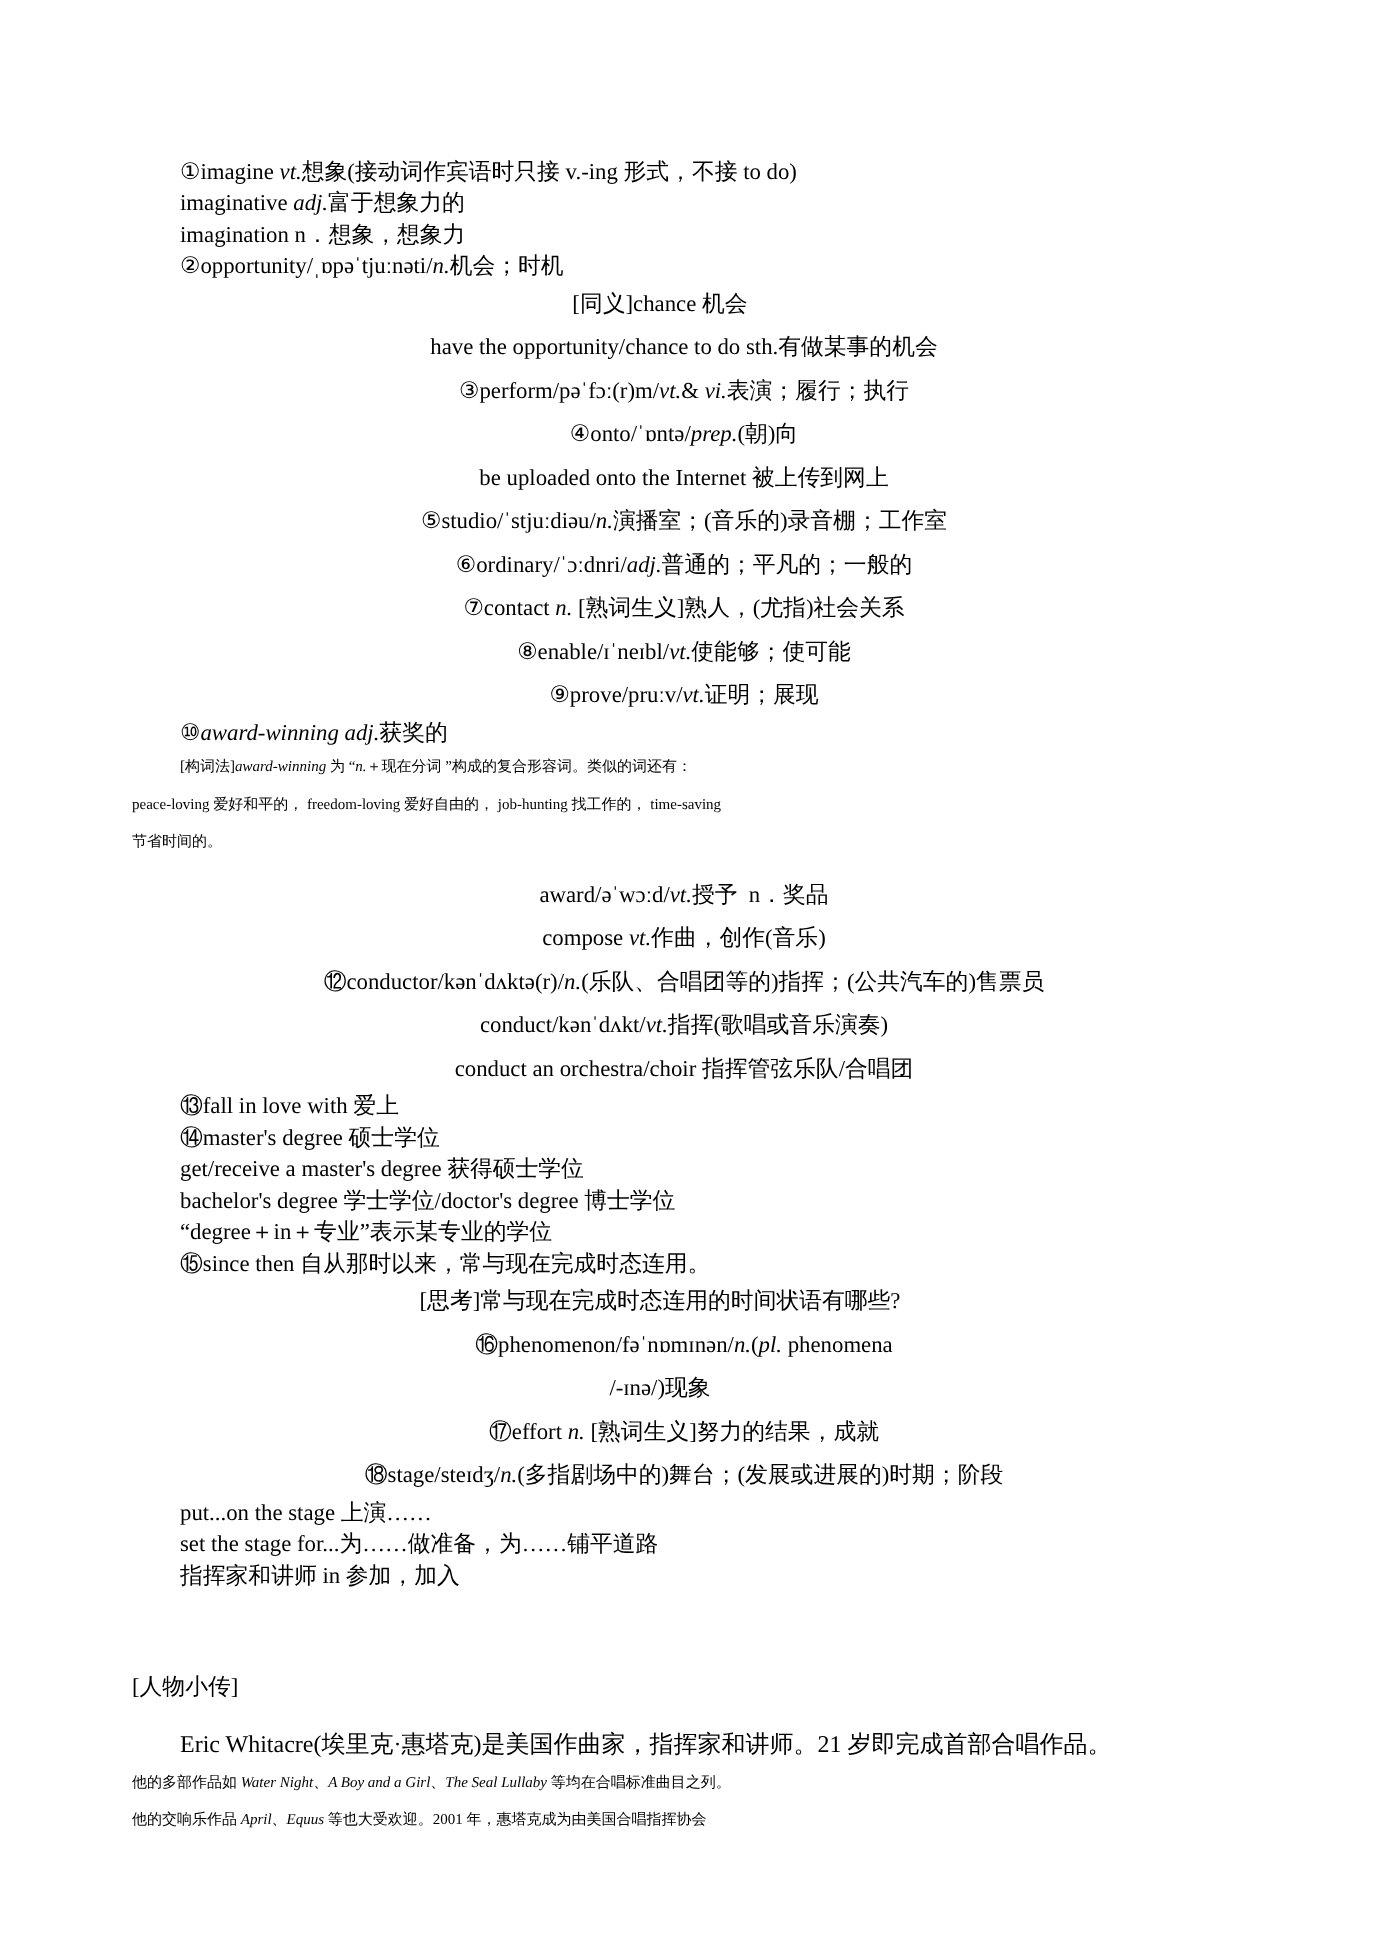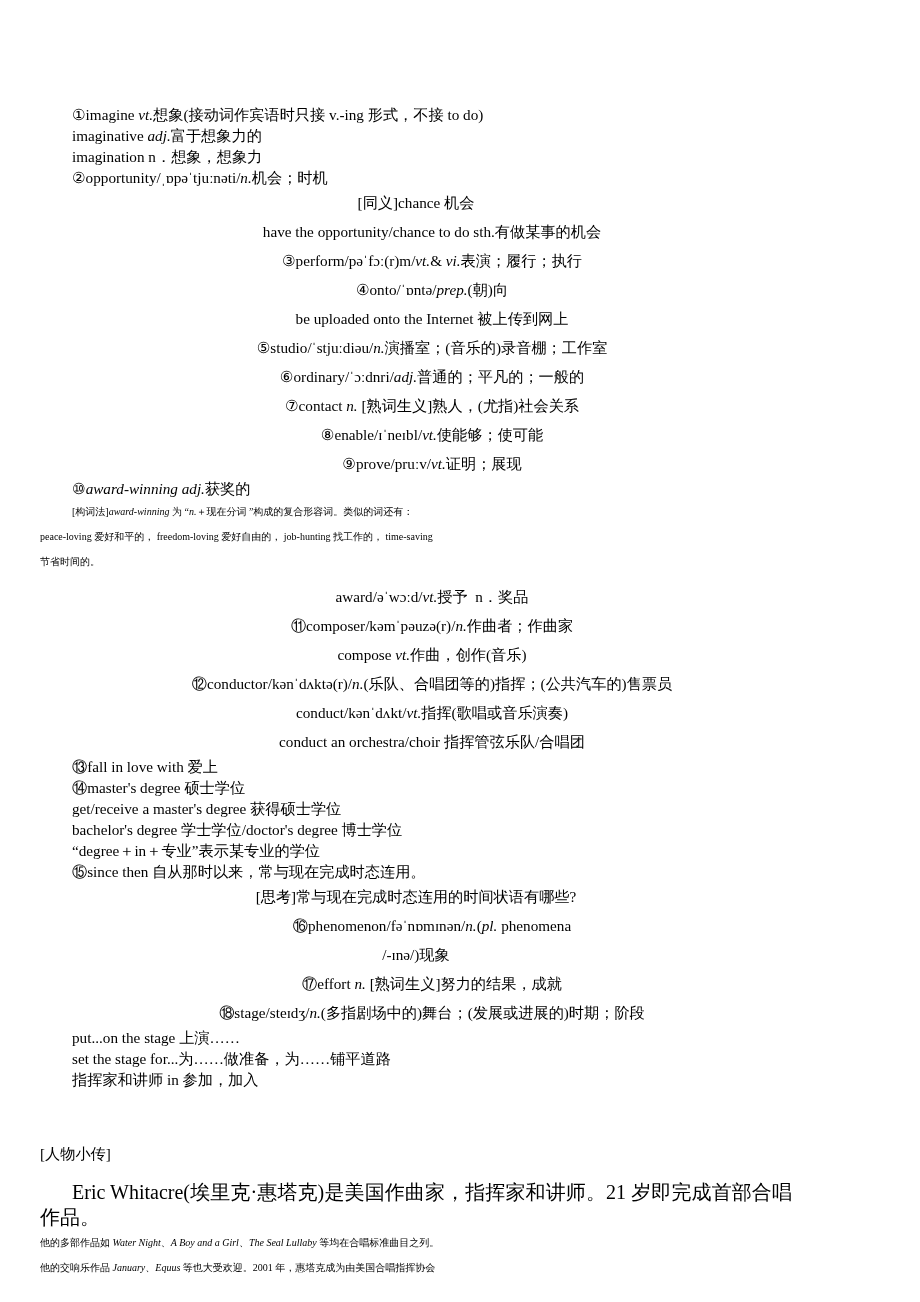--- a/index.html
+++ b/index.html
@@ -11,21 +11,21 @@
     width: 920px;
     height: 1302px;
     font-family: "Liberation Serif", "DejaVu Serif", serif;
     color: #000000;
   }
   .page {
     position: relative;
     width: 920px;
     height: 1116px;
     box-sizing: border-box;
-    padding: 104px 128px 0 72px;
+    padding: 104px 128px 0 120px;
   }
   .doc-line {
     font-size: 15.2px;
     line-height: 21px;
     margin: 0;
     white-space: pre-wrap;
     word-wrap: break-word;
   }
   .doc-line.loose {
     line-height: 29px;
@@ -41,21 +41,21 @@
     margin: 0;
   }
   .spacer-sm { height: 8px; }
   .spacer-lg { height: 38px; }
   .section-head {
     font-size: 15.2px;
     line-height: 22px;
     margin-left: -32px;
   }
   .para {
-    font-size: 20px;
+    font-size: 16px;
     line-height: 25px;
     margin: 0;
     margin-left: -32px;
     text-indent: 32px;
     text-align: justify;
   }
   .wrapline {
     font-size: 10px;
     line-height: 25px;
     margin: 0;
@@ -89,21 +89,20 @@
   <div class="blk">
     <p class="wrapline"><span style="display:inline-block;width:32px"></span><span>[构词法]<i>award-winning</i> 为 “<i>n.</i>＋现在分词 ”构成的复合形容词。类似的词还有：</span></p>
     <p class="wrapline"><span>peace-loving 爱好和平的，  freedom-loving 爱好自由的，  job-hunting 找工作的，  time-saving</span></p>
     <p class="wrapline"><span>节省时间的。</span></p>
   </div>
 
   <div class="spacer-sm"></div>
 
   <div class="blk">
     <p class="doc-line loose"><span>award/əˈwɔːd/<i>vt.</i>授予  n．奖品</span></p>
-    <p class="doc-line loose"><span>⑪composer/kəmˈpəuzə(r)/<i>n.</i>作曲者；作曲家</span></p>
     <p class="doc-line loose"><span>compose <i>vt.</i>作曲，创作(音乐)</span></p>
     <p class="doc-line loose"><span>⑫conductor/kənˈdʌktə(r)/<i>n.</i>(乐队、合唱团等的)指挥；(公共汽车的)售票员</span></p>
     <p class="doc-line loose"><span>conduct/kənˈdʌkt/<i>vt.</i>指挥(歌唱或音乐演奏)</span></p>
     <p class="doc-line loose"><span>conduct an orchestra/choir 指挥管弦乐队/合唱团</span></p>
     <p class="doc-line"><span>⑬fall in love with 爱上</span></p>
     <p class="doc-line"><span>⑭master's degree 硕士学位</span></p>
     <p class="doc-line"><span>get/receive a master's degree 获得硕士学位</span></p>
     <p class="doc-line"><span>bachelor's degree 学士学位/doctor's degree 博士学位</span></p>
     <p class="doc-line"><span>“degree＋in＋专业”表示某专业的学位</span></p>
     <p class="doc-line"><span>⑮since then 自从那时以来，常与现在完成时态连用。</span></p>
@@ -116,16 +115,16 @@
     <p class="doc-line"><span>set the stage for...为……做准备，为……铺平道路</span></p>
     <p class="doc-line"><span>指挥家和讲师 in 参加，加入</span></p>
   </div>
 
   <div class="spacer-lg"></div>
 
   <div class="blk">
     <p class="section-head">[人物小传]</p>
     <p class="para"><span>Eric Whitacre(埃里克·惠塔克)是美国作曲家，指挥家和讲师。21 岁即完成首部合唱作品。</span></p>
     <p class="wrapline"><span>他的多部作品如 <i>Water Night</i>、<i>A Boy and a Girl</i>、<i>The Seal Lullaby</i> 等均在合唱标准曲目之列。</span></p>
-    <p class="wrapline"><span>他的交响乐作品 <i>January</i>、<i>Equus</i> 等也大受欢迎。2001 年，惠塔克成为由美国合唱指挥协会</span></p>
+    <p class="wrapline"><span>他的交响乐作品 <i>April</i>、<i>Equus</i> 等也大受欢迎。2001 年，惠塔克成为由美国合唱指挥协会</span></p>
   </div>
 
 </div>
 
 </body></html>

